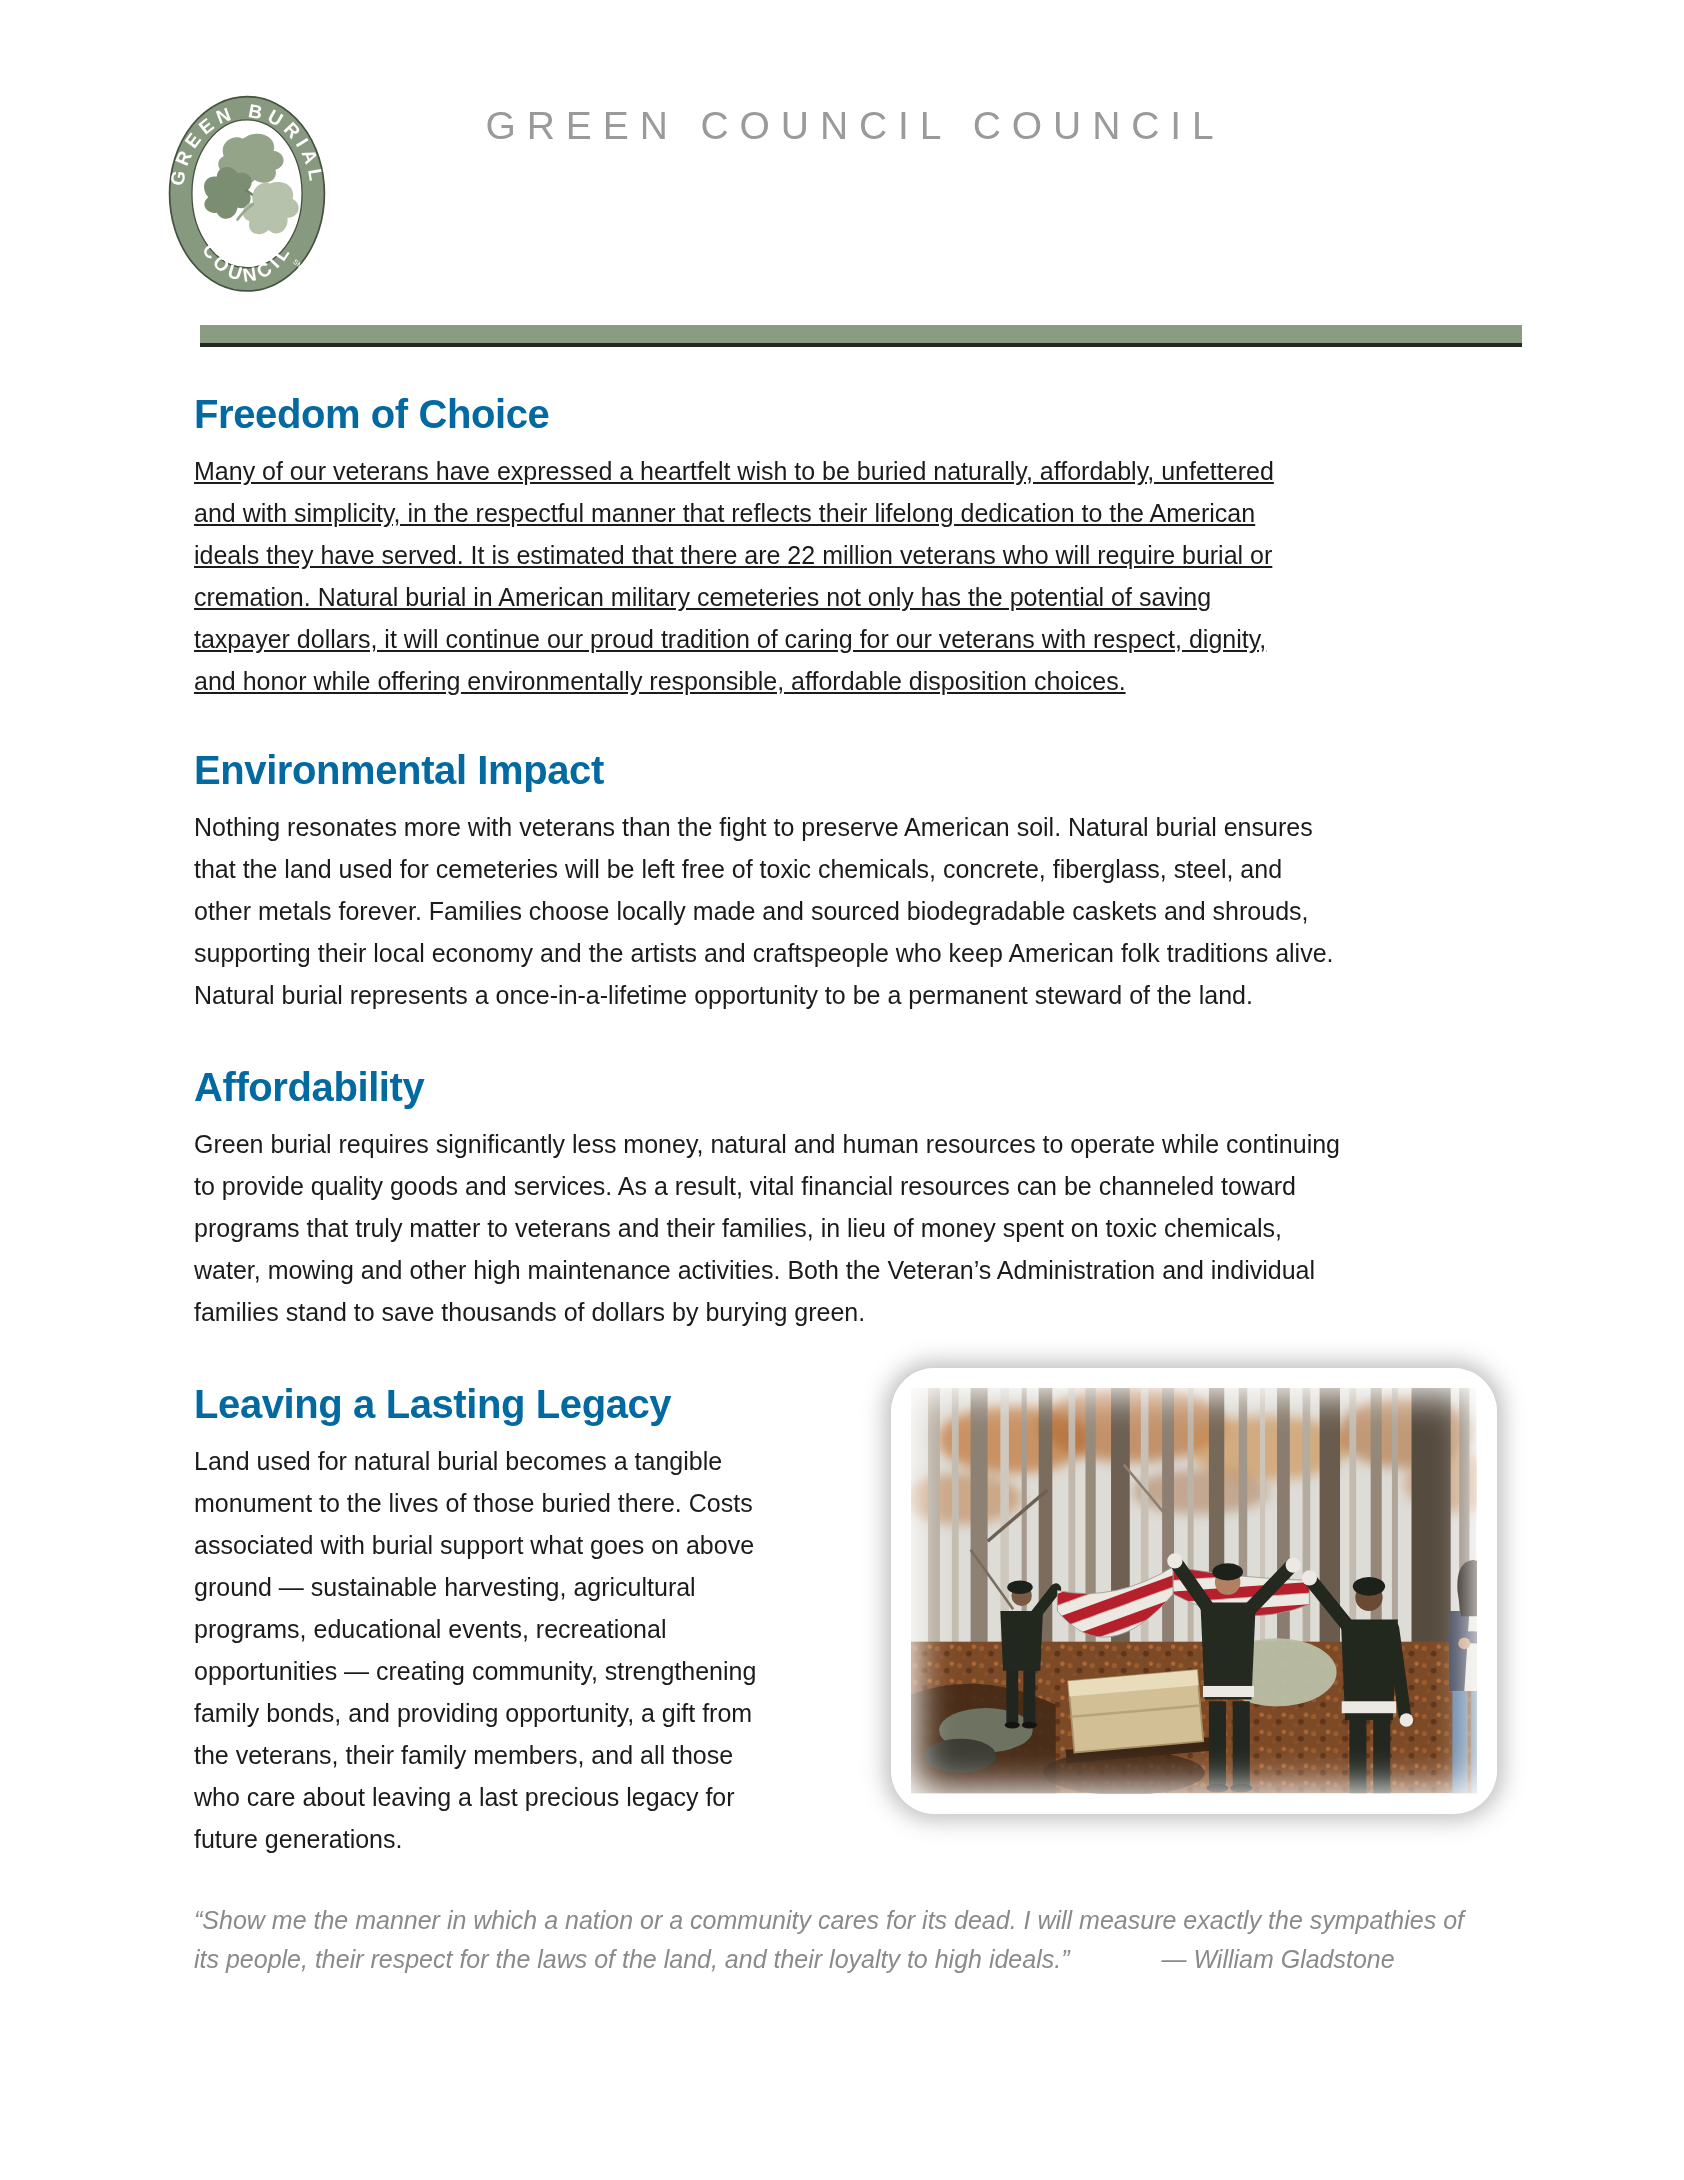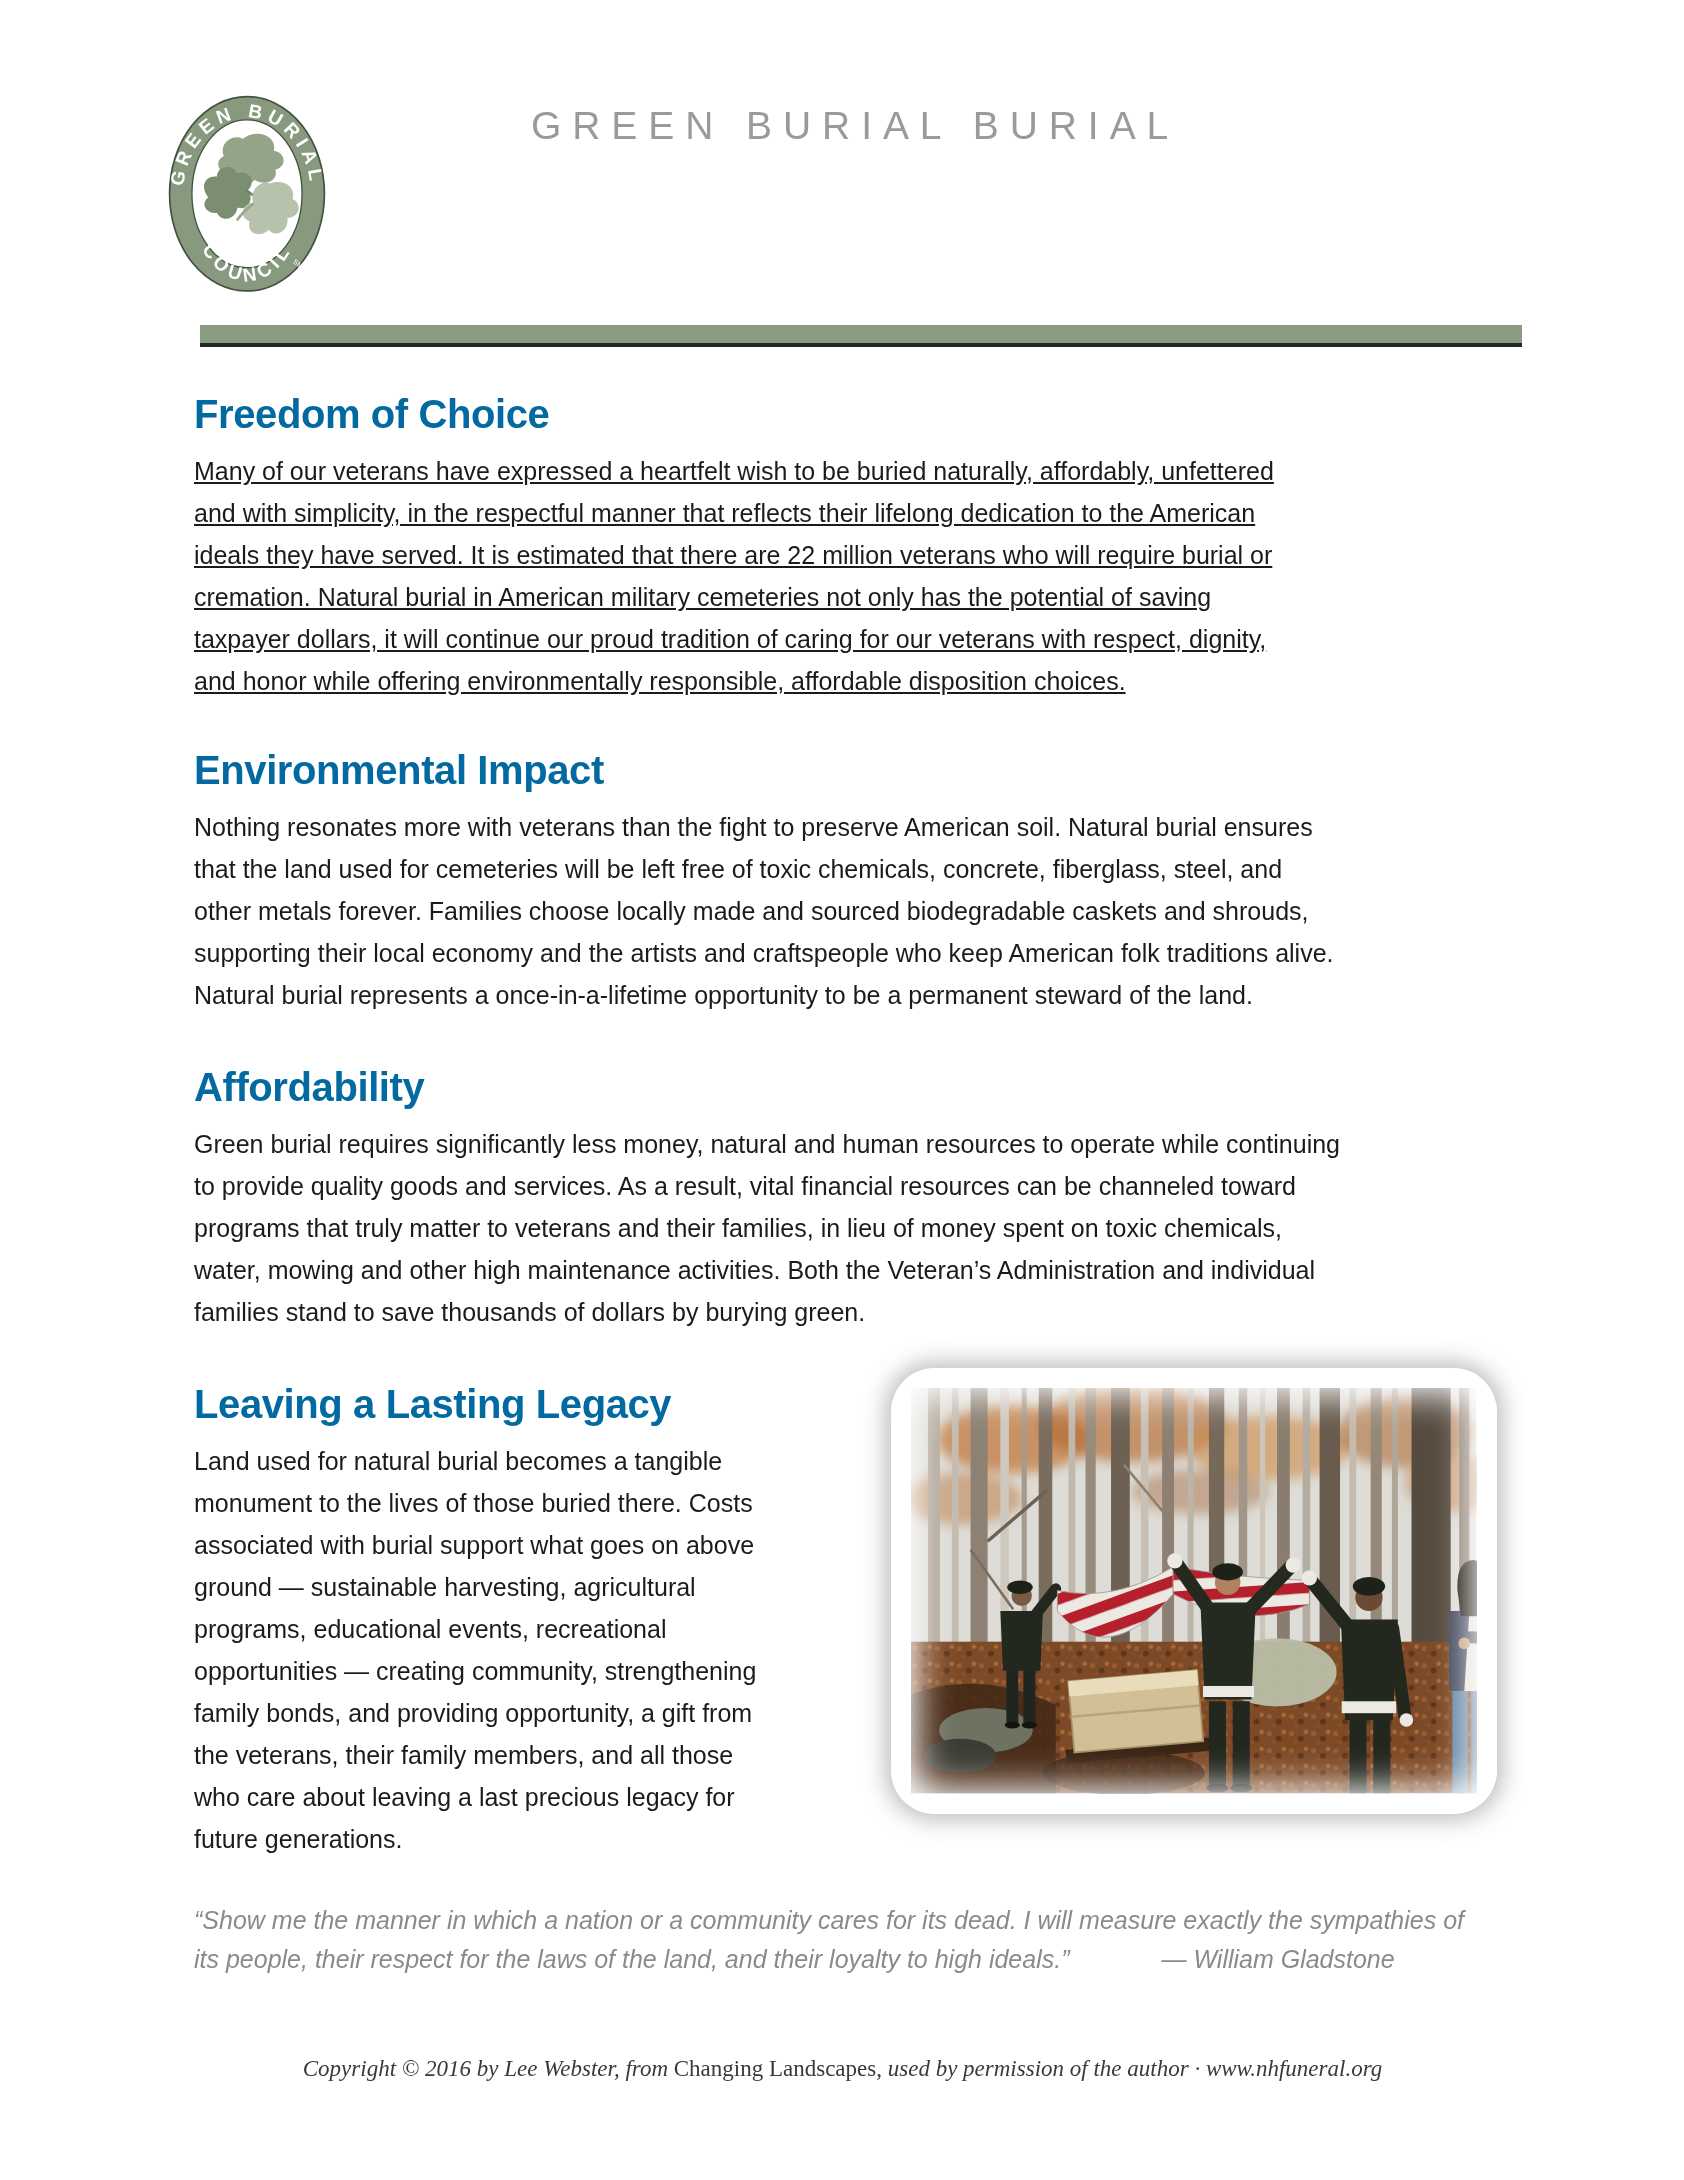--- a/index.html
+++ b/index.html
@@ -83,21 +83,21 @@
       <text font-family="Liberation Sans, sans-serif" font-size="22" font-weight="bold" fill="#ffffff" letter-spacing="6">
         <textPath href="#arcTop" startOffset="50%" text-anchor="middle">GREEN BURIAL</textPath>
       </text>
       <text font-family="Liberation Sans, sans-serif" font-size="22" font-weight="bold" fill="#ffffff" letter-spacing="5">
         <textPath href="#arcBottom" startOffset="50%" text-anchor="middle">COUNCIL</textPath>
       </text>
       <text x="146" y="196" font-family="Liberation Sans, sans-serif" font-size="8" fill="#ffffff" transform="rotate(38 146 196)">SM</text>
     </svg>
   </div>
 
-  <div class="brand">GREEN BURIAL BURIAL</div>
+  <div class="brand">GREEN COUNCIL COUNCIL</div>
   <div class="accent-bar"></div>
 
   <div class="h-sec" id="h1">Freedom of Choice</div>
   <div class="body-par" id="p1">Many of our veterans have expressed a heartfelt wish to be buried naturally, affordably, unfettered
 and with simplicity, in the respectful manner that reflects their lifelong dedication to the American
 ideals they have served. It is estimated that there are 22 million veterans who will require burial or
 cremation. Natural burial in American military cemeteries not only has the potential of saving
 taxpayer dollars, it will continue our proud tradition of caring for our veterans with respect, dignity,
 and honor while offering environmentally responsible, affordable disposition choices.</div>
 
@@ -262,18 +262,15 @@
       </svg>
     </div>
     <div class="feather"></div>
   </div>
 
   <div class="quote">
     <span class="q-text">“Show me the manner in which a nation or a community cares for its dead. I will measure exactly the sympathies of
 its people, their respect for the laws of the land, and their loyalty to high ideals.”</span><span class="attr">— William Gladstone</span>
   </div>
 
-  <div class="copyright">
-    <span class="it">Copyright © 2016 by Lee Webster, from </span><span class="rm">Changing Landscapes,</span><span class="it"> used by permission of the author · www.nhfuneral.org</span>
-  </div>
 
 </div>
 
 
 </body></html>

